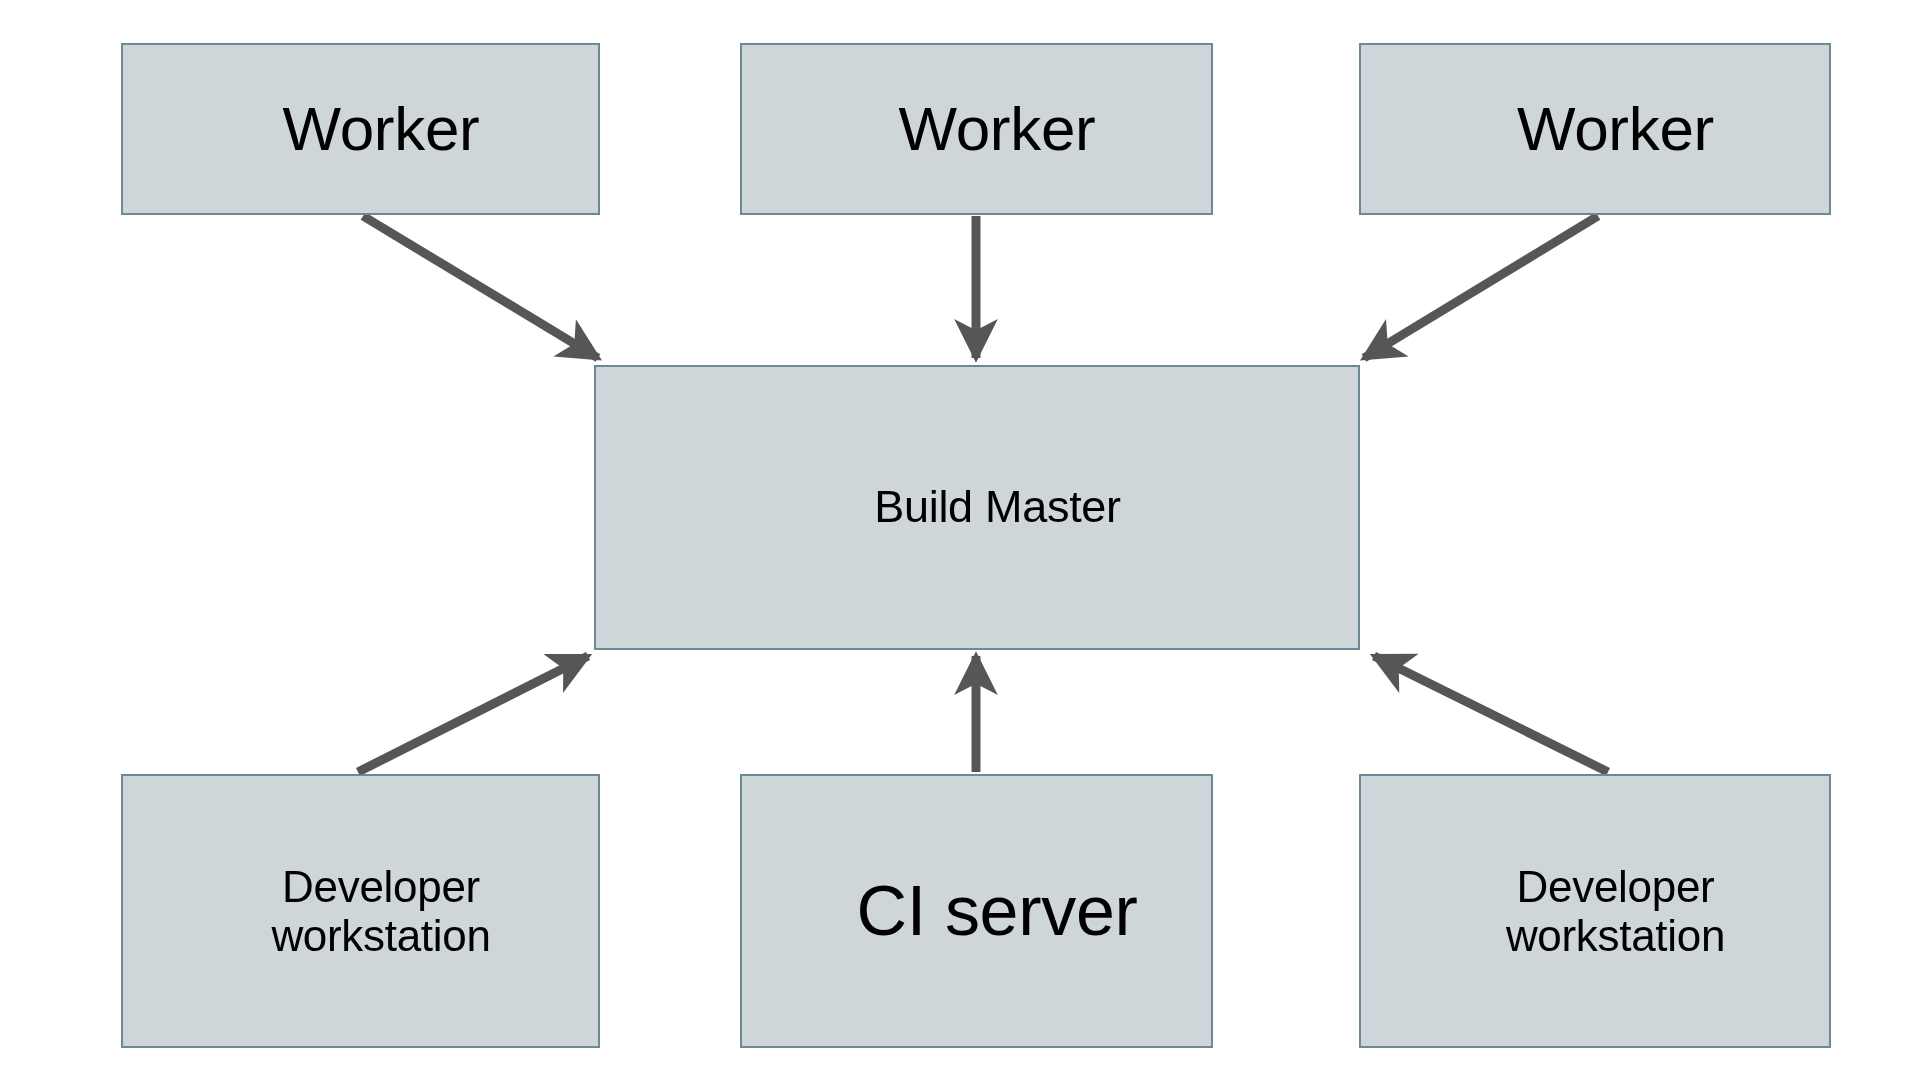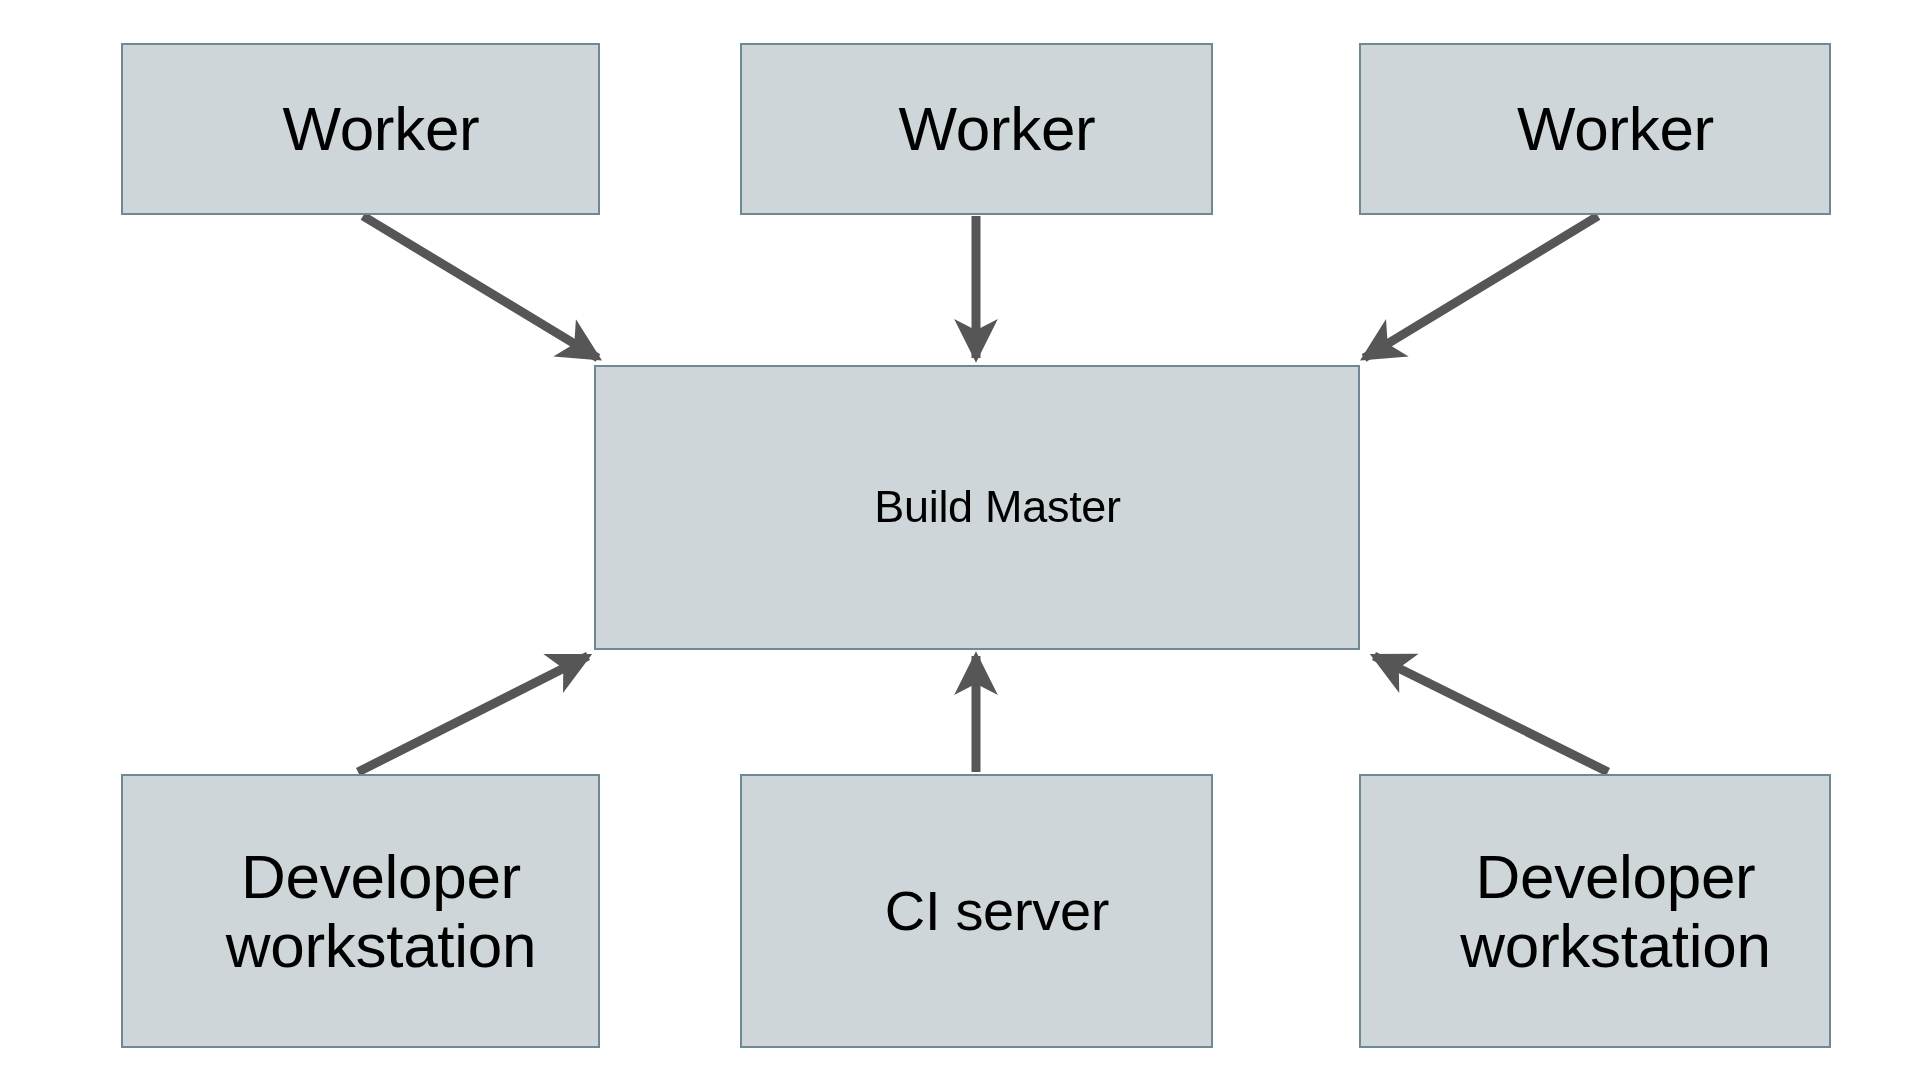--- a/index.html
+++ b/index.html
@@ -34,22 +34,22 @@
   .node-label {
     font-family: "Liberation Sans", sans-serif;
     font-weight: 400;
     line-height: 1.12;
     letter-spacing: -0.3px;
     white-space: pre-line;
     color: #000000;
   }
   .node-worker .node-label { font-size: 62px; }
   .node-master .node-label { font-size: 45px; }
-  .node-ci .node-label     { font-size: 56px; }
-  .node-dev .node-label    { font-size: 62px; }
+  .node-ci .node-label     { font-size: 70px; }
+  .node-dev .node-label    { font-size: 44px; }
 
   #edges {
     position: absolute;
     left: 0;
     top: 0;
     width: 1910px;
     height: 1090px;
     z-index: 1;
     pointer-events: none;
   }

